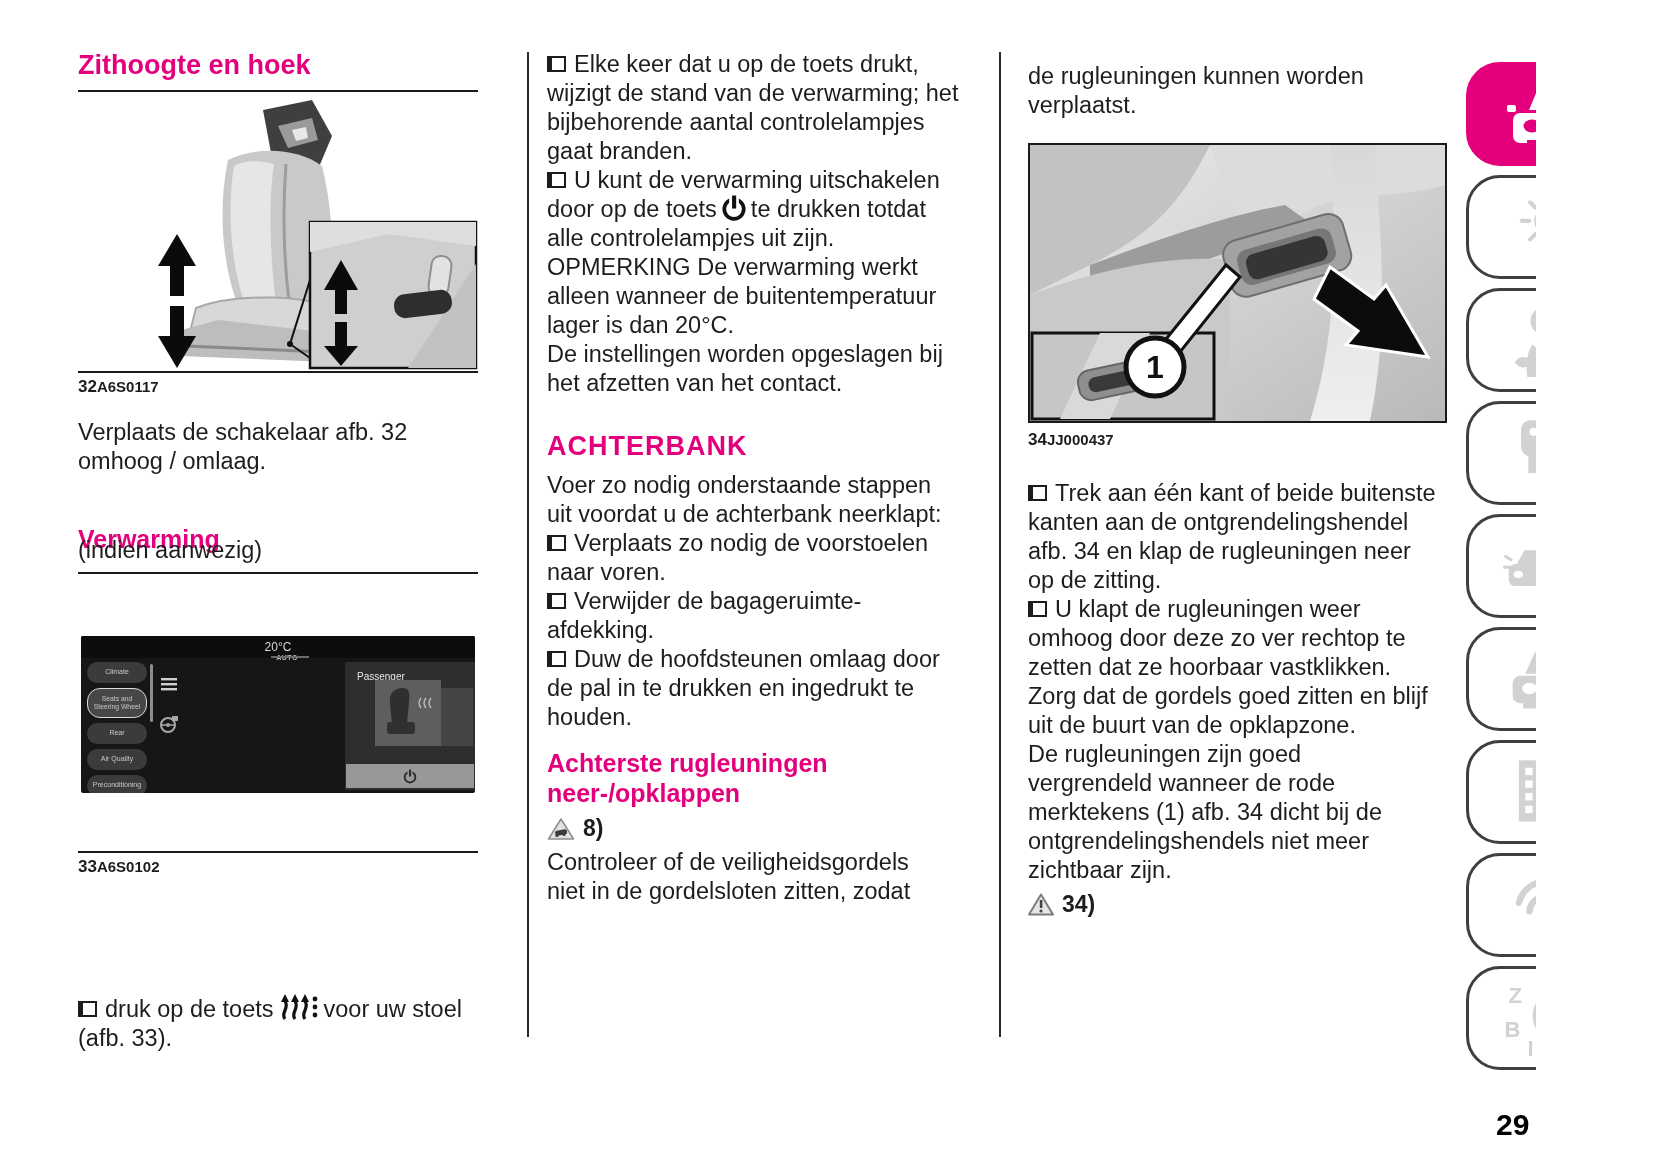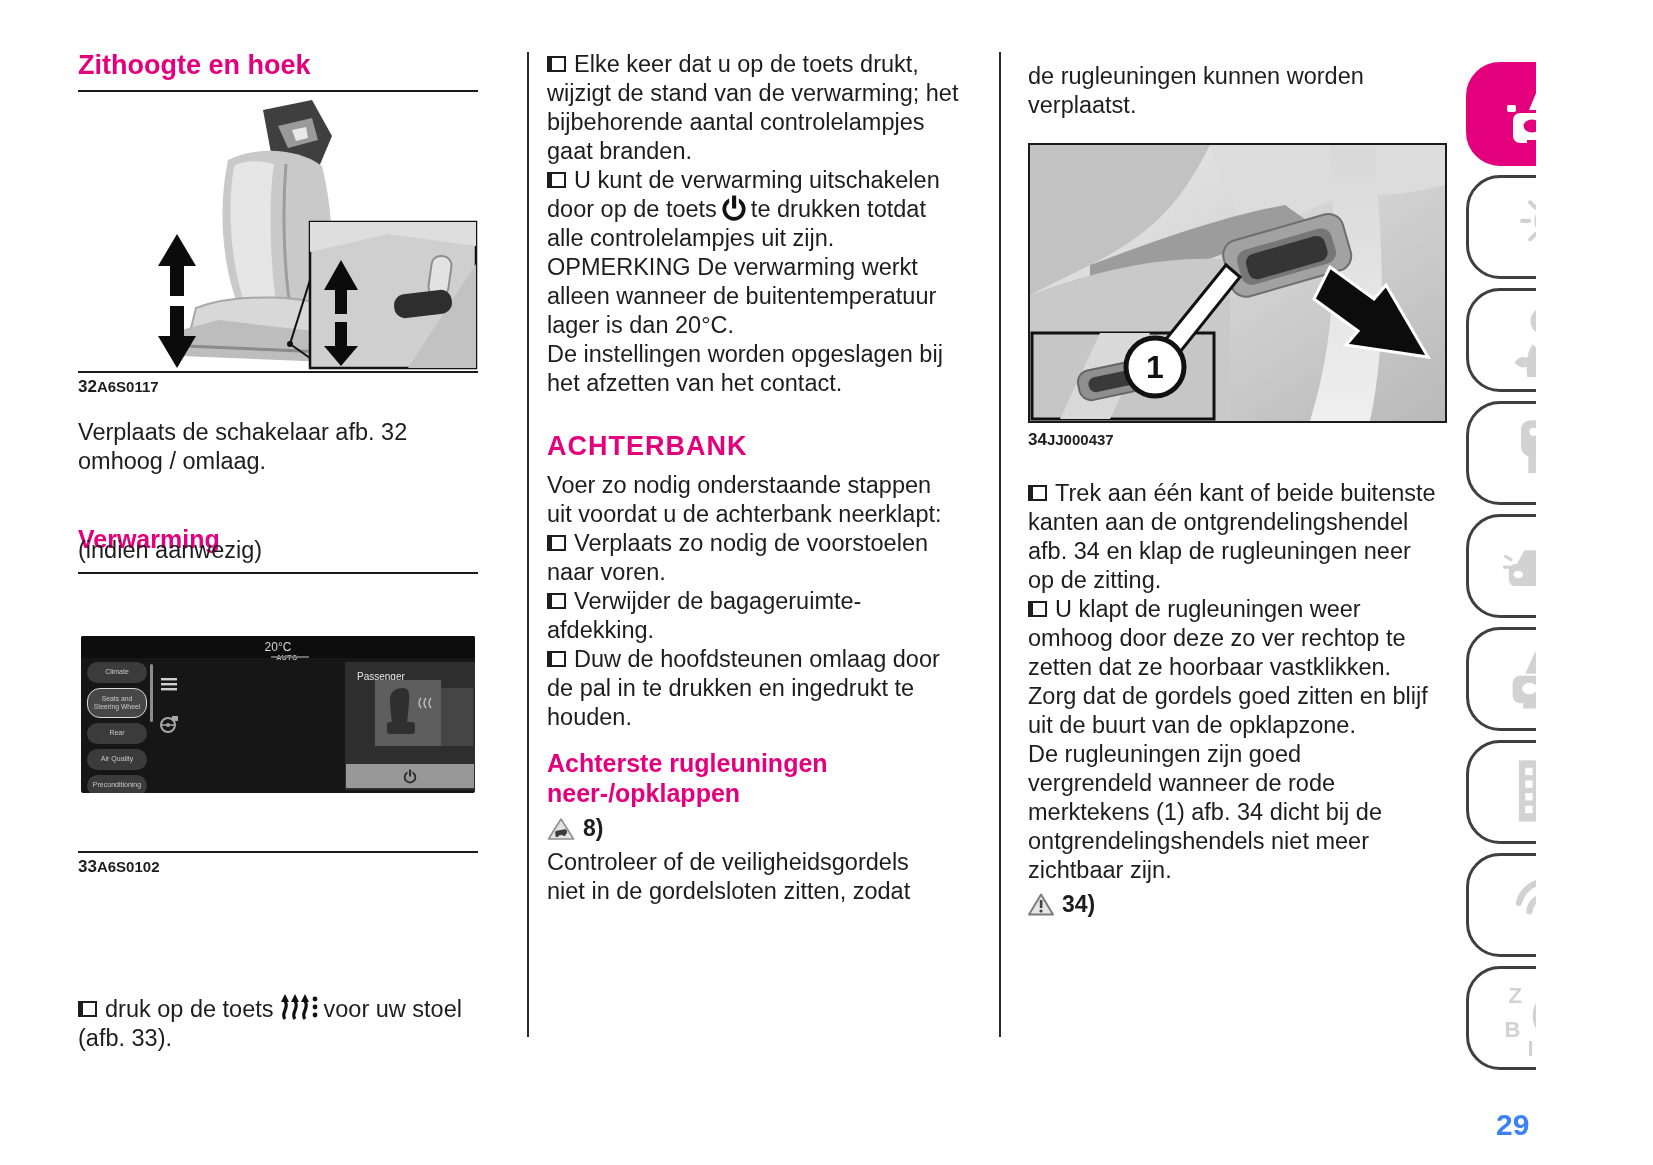--- a/index.html
+++ b/index.html
@@ -39,21 +39,21 @@
   .panel .plabel{position:absolute;left:12px;top:9px;color:#e6e6e6;font-size:10px;}
   .seatbox{position:absolute;background:#5e5e5e;}
   .seatbox2{position:absolute;background:#454545;}
   .pwrbar{position:absolute;left:1px;right:1px;bottom:2px;height:24px;background:#989898;
           display:flex;align-items:center;justify-content:center;}
   
   .tabbtn{position:absolute;left:1466px;width:200px;height:104px;background:#fff;
           border:3px solid #3f3f3f;border-radius:34px 0 0 34px;box-sizing:border-box;
           display:flex;align-items:center;justify-content:center;padding-right:14px;}
   .tabbtn.active{background:#e4007c;border-color:#e4007c;}
-  .pagenum{position:absolute;font-size:30px;font-weight:bold;color:#3b82f6;}
+  .pagenum{position:absolute;font-size:30px;font-weight:bold;color:#000000;}
 </style>
 </head>
 <body>
 
 <div class="page">
 
   <div class="abs h1" style="left:78px;top:50px;width:400px;">Zithoogte en hoek</div>
   <div class="rule" style="left:78px;top:90px;width:400px;"></div>
 
   <div class="abs" style="left:78px;top:94px;width:400px;height:276px;">

